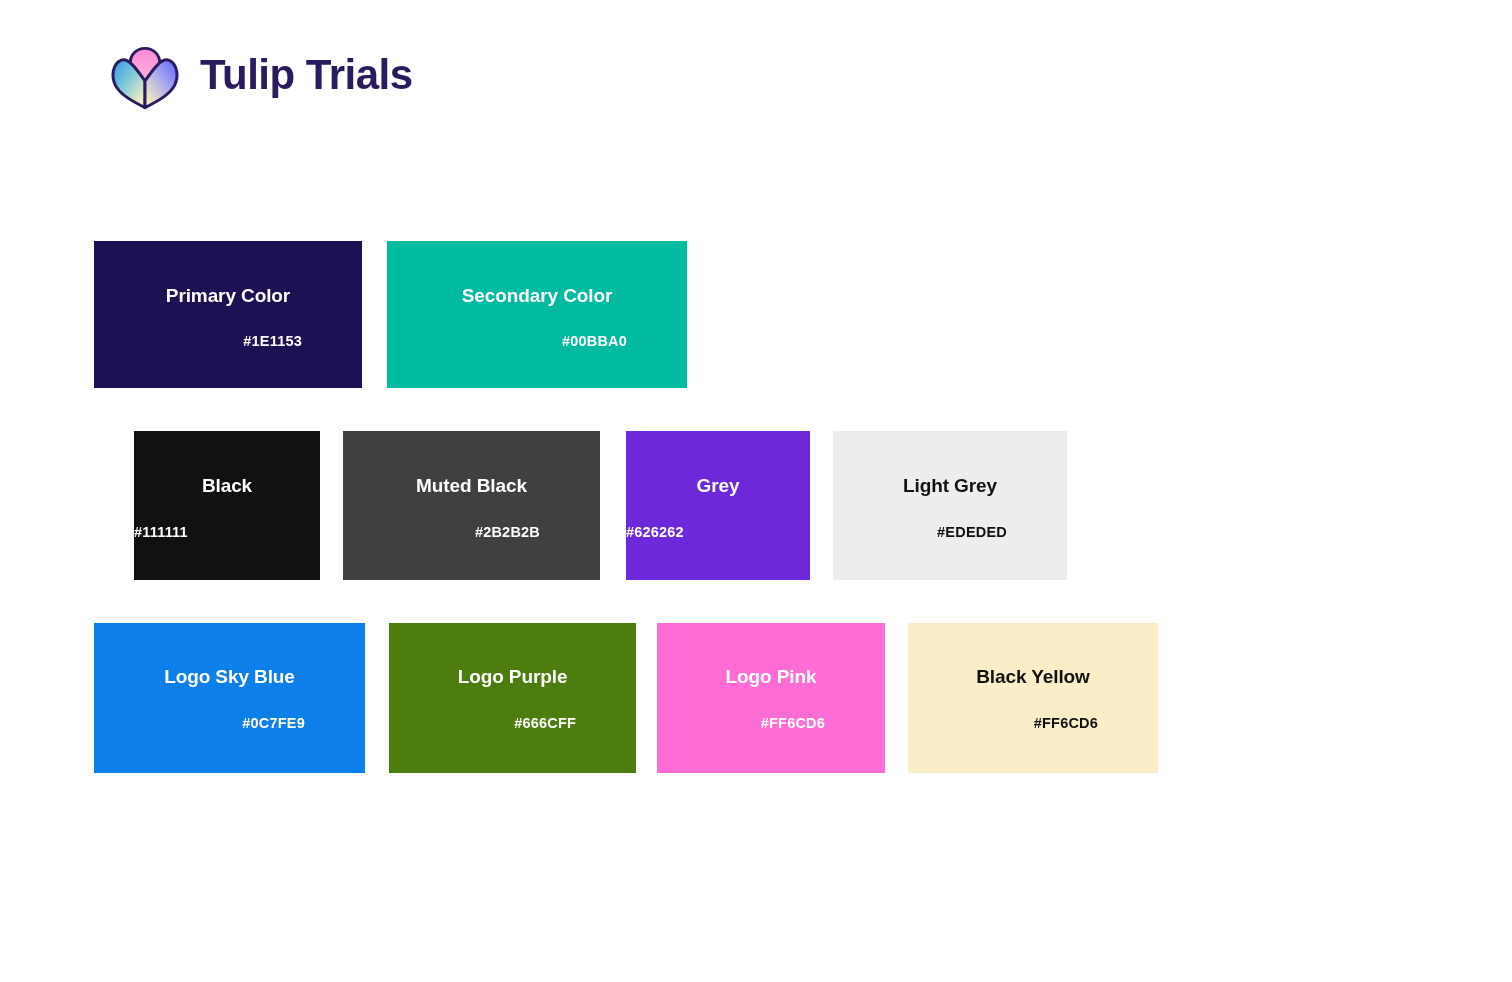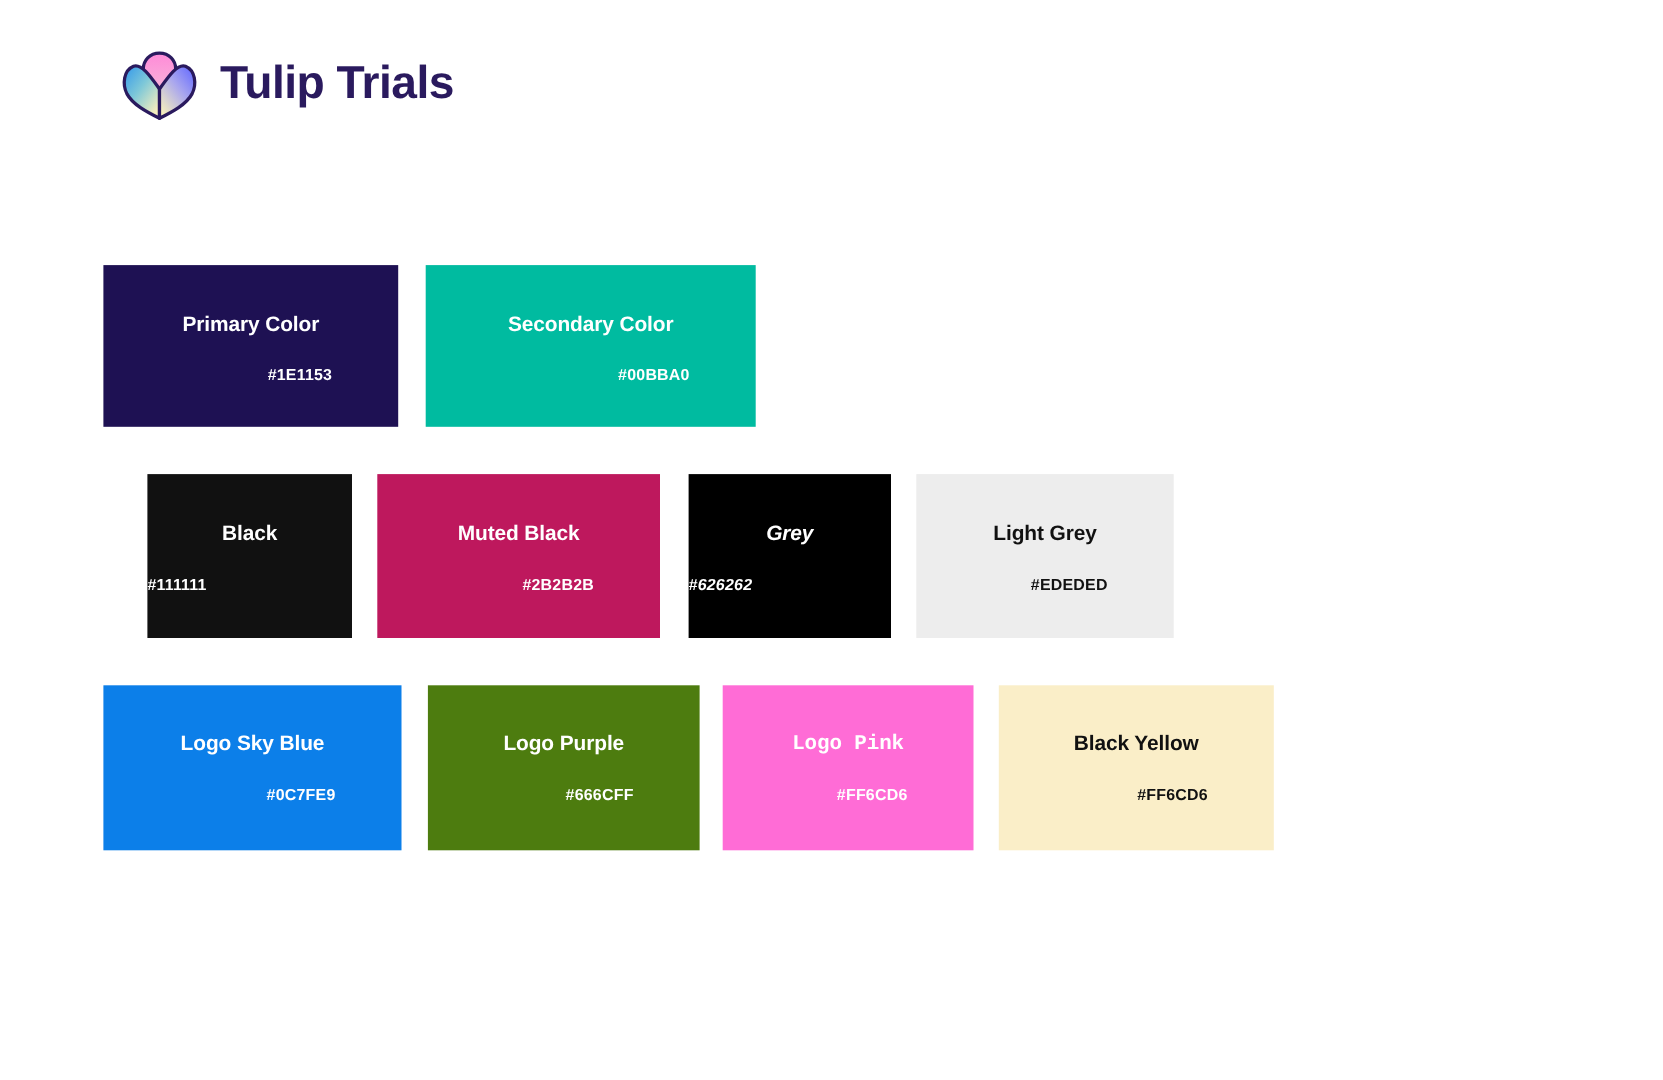--- a/index.html
+++ b/index.html
@@ -132,44 +132,44 @@
       <div class="swatch" style="width: 300px; height: 147px; background: rgb(0, 187, 160); margin-right: 0px;">
         <div class="swatch-label" style="top: 45px; color: rgb(255, 255, 255);">Secondary Color</div>
         <div class="swatch-hex" style="top: 93px; color: rgb(255, 255, 255);">#00BBA0</div>
       </div>
     </div>
   <div class="swatch-row" id="row-neutral">
       <div class="swatch hex-center" style="width: 186px; height: 149px; background: rgb(17, 17, 17); margin-right: 23px;">
         <div class="swatch-label" style="top: 45px; color: rgb(255, 255, 255);">Black</div>
         <div class="swatch-hex" style="top: 94px; color: rgb(255, 255, 255);">#111111</div>
       </div>
-      <div class="swatch" style="width: 257px; height: 149px; background: #be185d; margin-right: 26px;">
+      <div class="swatch" style="width: 257px; height: 149px; background: #404040; margin-right: 26px;">
         <div class="swatch-label" style="top: 45px; color: rgb(255, 255, 255);">Muted Black</div>
         <div class="swatch-hex" style="top: 94px; color: rgb(255, 255, 255);">#2B2B2B</div>
       </div>
-      <div class="swatch hex-center" style="width: 184px; height: 149px; background: #000000; margin-right: 23px; font-style: italic;">
+      <div class="swatch hex-center" style="width: 184px; height: 149px; background: #6d28d9; margin-right: 23px;">
         <div class="swatch-label" style="top: 45px; color: rgb(255, 255, 255);">Grey</div>
         <div class="swatch-hex" style="top: 94px; color: rgb(255, 255, 255);">#626262</div>
       </div>
       <div class="swatch" style="width: 234px; height: 149px; background: rgb(237, 237, 237); margin-right: 25px;">
         <div class="swatch-label" style="top: 45px; color: rgb(17, 17, 17);">Light Grey</div>
         <div class="swatch-hex" style="top: 94px; color: rgb(17, 17, 17);">#EDEDED</div>
       </div>
     </div>
   <div class="swatch-row" id="row-logo">
       <div class="swatch" style="width: 271px; height: 150px; background: rgb(12, 127, 233); margin-right: 24px;">
         <div class="swatch-label" style="top: 44px; color: rgb(255, 255, 255);">Logo Sky Blue</div>
         <div class="swatch-hex" style="top: 93px; color: rgb(255, 255, 255);">#0C7FE9</div>
       </div>
       <div class="swatch" style="width: 247px; height: 150px; background: #4d7c0f; margin-right: 21px;">
         <div class="swatch-label" style="top: 44px; color: rgb(255, 255, 255);">Logo Purple</div>
         <div class="swatch-hex" style="top: 93px; color: rgb(255, 255, 255);">#666CFF</div>
       </div>
       <div class="swatch" style="width: 228px; height: 150px; background: rgb(255, 108, 214); margin-right: 23px;">
-        <div class="swatch-label" style="top: 44px; color: rgb(255, 255, 255); font-family: Liberation Mono, monospace;">Logo Pink</div>
+        <div class="swatch-label" style="top: 44px; color: rgb(255, 255, 255);">Logo Pink</div>
         <div class="swatch-hex" style="top: 93px; color: rgb(255, 255, 255);">#FF6CD6</div>
       </div>
       <div class="swatch" style="width: 250px; height: 150px; background: rgb(250, 238, 200); margin-right: 0px;">
         <div class="swatch-label" style="top: 44px; color: rgb(17, 17, 17);">Black Yellow</div>
         <div class="swatch-hex" style="top: 93px; color: rgb(17, 17, 17);">#FF6CD6</div>
       </div>
     </div>
 
 </div>
 

